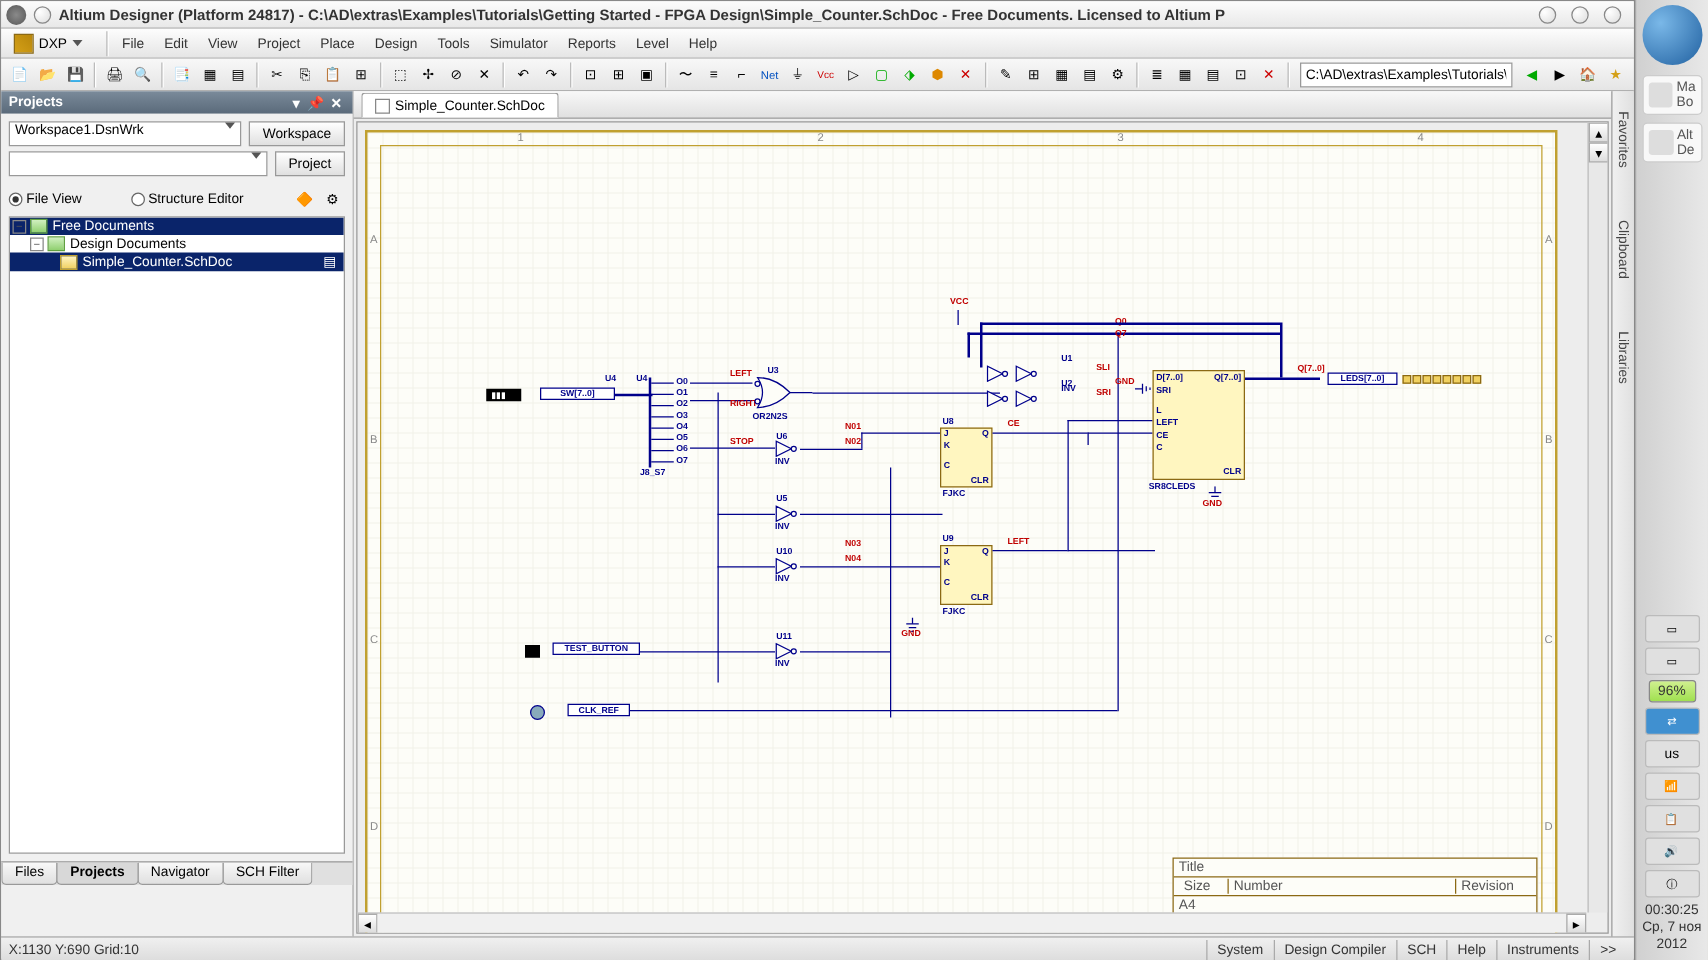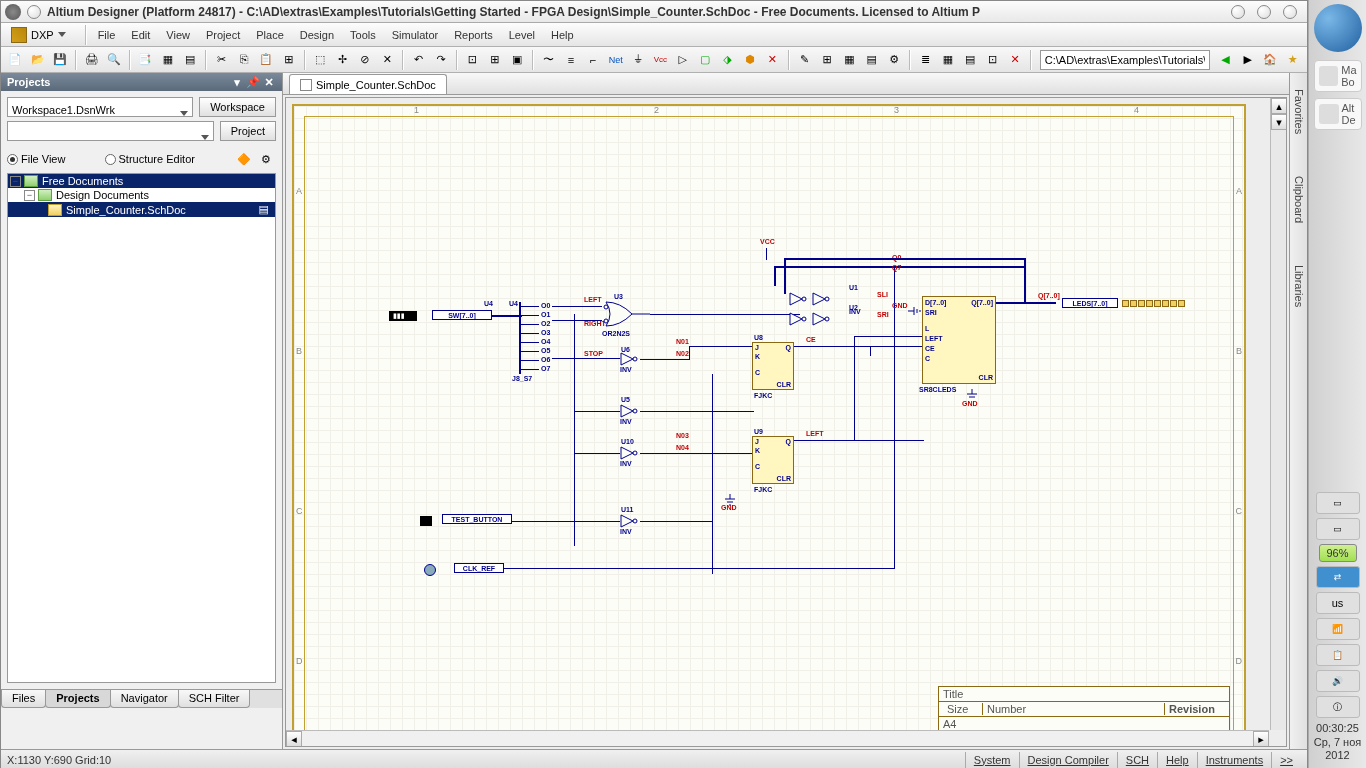--- a/index.html
+++ b/index.html
@@ -28,21 +28,21 @@
 
 
 .main-area { display: flex; height: calc(768px - 22px - 24px - 26px - 20px); position: relative; border-radius: 18px; }
 
 
 .left-panel { width: 282px; background: #f0f0f0; border-right: 1px solid #999; display: flex; flex-direction: column; }
 .panel-header { height: 18px; background: linear-gradient(to bottom, #7a8a9a, #5a6a7a); color: #fff; font-weight: bold; padding: 2px 6px; display: flex; align-items: center; }
 .panel-header .spacer { flex: 1; }
 .panel-header .pbtn { width: 14px; height: 14px; margin-left: 2px; display:flex; align-items:center; justify-content:center; }
 .panel-body { padding: 6px; background: #f0f0f0; }
-.combo { width: 100%; height: 20px; border: 1px solid #999; background: #fff; padding: 0 4px; display: flex; align-items: flex-end; justify-content: space-between; margin-bottom: 4px;}
+.combo { width: 100%; height: 20px; border: 1px solid #999; background: #fff; padding: 0 4px; display: flex; align-items: flex-start; justify-content: space-between; margin-bottom: 4px;}
 .combo .arrow { border-left: 4px solid transparent; border-right: 4px solid transparent; border-top: 5px solid #555; }
 .panel-btn { height: 20px; padding: 0 10px; border: 1px solid #999; background: linear-gradient(#fff,#e0e0e0); display:inline-flex; align-items:center; }
 .panel-row { display: flex; gap: 6px; align-items:center; margin-bottom:4px;}
 .panel-row .combo { flex:1; margin-bottom:0;}
 .radio-row { display:flex; gap:12px; padding:4px 0; align-items:center; }
 .radio { width:11px; height:11px; border-radius:50%; border:1px solid #666; display:inline-flex; align-items:center; justify-content:center; margin-right:3px; background:#fff;}
 .radio.checked::after { content:""; width:5px; height:5px; border-radius:50%; background:#333;}
 
 
 .tree { border: 1px solid #999; background: #fff; height: 510px; overflow:auto; font-size:11px; }
@@ -99,21 +99,21 @@
 .editor-tabs .sicon { width:16px; height:14px; border:1px solid #aaa; background:#f0f0f0;}
 .mask-btn { padding:2px 8px; border:1px solid #999; background:linear-gradient(#fff,#e0e0e0); margin-right:2px;}
 
 
 .right-strip { width:18px; background:linear-gradient(to right,#f0f0f0,#e0e0e0); border-left:1px solid #999; display:flex; flex-direction:column; align-items:center; padding-top:10px; gap:30px;}
 .rtab { writing-mode:vertical-rl; font-size:11px; color:#444; padding:6px 1px; }
 
 
 .status-bar { height:20px; background:linear-gradient(#f0f0f0,#dcdcdc); border-top:1px solid #999; display:flex; align-items:center; padding:0 6px; font-size:11px; color:#333;}
 .status-bar .spacer { flex:1;}
-.status-bar .sbtn { padding:2px 8px; border-left:1px solid #aaa;text-decoration:underline; }
+.status-bar .sbtn { padding:2px 8px; border-left:1px solid #aaa; }
 
 
 .os-dock { position:absolute; right:0; top:0; width:58px; height:768px; background:linear-gradient(to left, #e8e8e8, #d0d0d0); border-left:1px solid #aaa; display:flex; flex-direction:column; align-items:center; padding-top:4px;}
 .os-globe { width:48px; height:48px; border-radius:50%; background:radial-gradient(circle at 30% 30%, #7ab8e8, #2060a0); margin-bottom:8px;}
 .os-shortcut { width:48px; height:32px; background:#f8f8f8; border:1px solid #ccc; border-radius:4px; margin-bottom:6px; display:flex; align-items:center; padding:2px 4px; gap:3px; font-size:9px; color:#555;}
 .os-shortcut .sic { width:20px; height:20px; background:#ddd; border-radius:3px;}
 .os-dock .flex-spacer { flex:1;}
 .os-tray { display:flex; flex-direction:column; align-items:center; gap:4px; padding-bottom:6px;}
 .tray-icon { width:44px; height:22px; background:#e0e0e0; border:1px solid #bbb; border-radius:3px; display:flex; align-items:center; justify-content:center; font-size:9px;}
 .battery { width:38px; height:18px; background:linear-gradient(#d0f090,#a0e050); border:1px solid #888; border-radius:3px; font-size:9px; display:flex; align-items:center; justify-content:center; color:#333;}
@@ -594,21 +594,21 @@
             <div class="sch-wire v" style="left:730px; top:152px; height:44px; width:2px;"></div>
             <div class="sch-wire v" style="left:490px; top:152px; height:36px; width:2px;"></div>
 
             <div class="title-block">
               <div class="tb-row">
                   <span>Title</span>
                 </div>
               <div class="tb-row" style="display:flex;">
                 <div class="tb-cell" style="flex:0 0 40px;">Size</div>
                 <div class="tb-cell">Number</div>
-                <div class="tb-cell" style="flex:0 0 60px; border-right:none;font-weight:bold;">Revision</div>
+                <div class="tb-cell" style="flex:0 0 60px; border-right:none;">Revision</div>
               </div>
               <div class="tb-row" style="border-bottom:none;">
                   <span>A4</span>
                 </div>
             </div>
 
           </div>
 
           <div class="vscroll">
             <div class="sbar-btn">▴</div>

